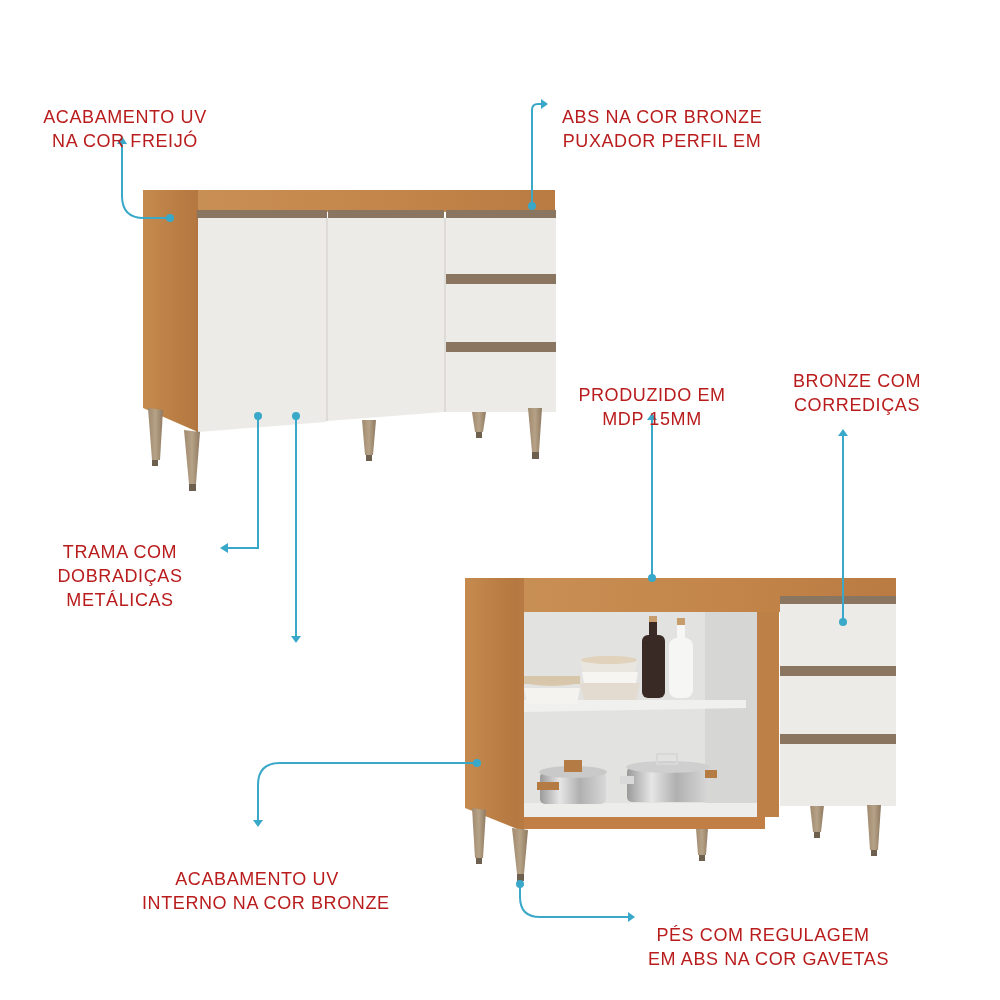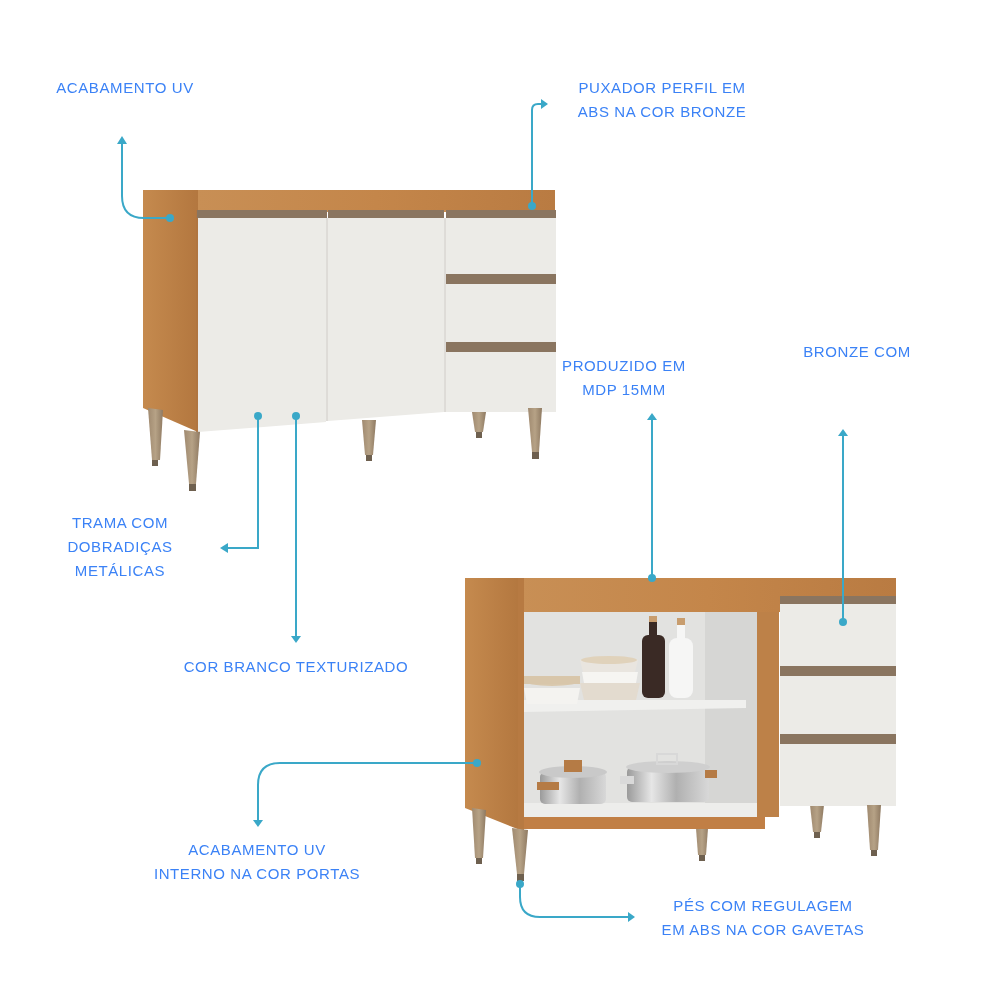--- a/index.html
+++ b/index.html
@@ -1,21 +1,22 @@
 <!DOCTYPE html>
 <html><head>
 <meta charset="utf-8">
 <style>
   html, body { margin: 0; padding: 0; background: #ffffff; }
   body { width: 1000px; height: 1000px; position: relative; overflow: hidden;
          font-family: "Liberation Sans", "DejaVu Sans", sans-serif; }
   .label {
-    position: absolute; color: #3b82f6; font-size: 15px; line-height: 24px;
+    position: absolute; color: #b91c1c; font-size: 18px; line-height: 24px;
     letter-spacing: 0.6px; text-align: center; white-space: nowrap;
     font-family: "Liberation Sans", sans-serif;
+    margin-top: 29px;
   }
   .label span { display: block; }
   svg.layer { position: absolute; left: 0; top: 0; width: 1000px; height: 1000px; }
 </style>
 </head>
 <body>
 
 <svg class="layer" viewBox="0 0 1000 1000">
   <defs>
     <linearGradient id="woodG" x1="0" y1="0" x2="1" y2="0">
@@ -185,47 +186,48 @@
     <polygon points="291,636 296,643 301,636"></polygon>
     <polygon points="647,420 652,413 657,420"></polygon>
     <polygon points="838,436 843,429 848,436"></polygon>
     <polygon points="253,820 258,827 263,820"></polygon>
     <polygon points="628,912 635,917 628,922"></polygon>
   </g>
 </svg>
 
 <div class="label" style="left:40px; top:76px; width:170px;">
   <span>ACABAMENTO UV</span>
+  <span>NA COR FREIJÓ</span>
 </div>
 
 <div class="label" style="left:562px; top:76px; width:200px;">
+  <span>ABS NA COR BRONZE</span>
   <span>PUXADOR PERFIL EM</span>
-  <span>ABS NA COR BRONZE</span>
-</div>
-
-<div class="label" style="left:544px; top:354px; width:160px;">
+</div>
+
+<div class="label" style="left:572px; top:354px; width:160px;">
   <span>PRODUZIDO EM</span>
   <span>MDP 15MM</span>
 </div>
 
 <div class="label" style="left:772px; top:340px; width:170px;">
   <span>BRONZE COM</span>
+  <span>CORREDIÇAS</span>
 </div>
 
 <div class="label" style="left:50px; top:511px; width:140px;">
   <span>TRAMA COM</span>
   <span>DOBRADIÇAS</span>
   <span>METÁLICAS</span>
 </div>
 
 <div class="label" style="left:166px; top:655px; width:260px;">
-  <span>COR BRANCO TEXTURIZADO</span>
 </div>
 
 <div class="label" style="left:142px; top:838px; width:230px;">
   <span>ACABAMENTO UV</span>
-  <span>INTERNO NA COR PORTAS</span>
+  <span>INTERNO NA COR BRONZE</span>
 </div>
 
 <div class="label" style="left:648px; top:894px; width:230px;">
   <span>PÉS COM REGULAGEM</span>
   <span>EM ABS NA COR GAVETAS</span>
 </div>
 
 </body></html>

